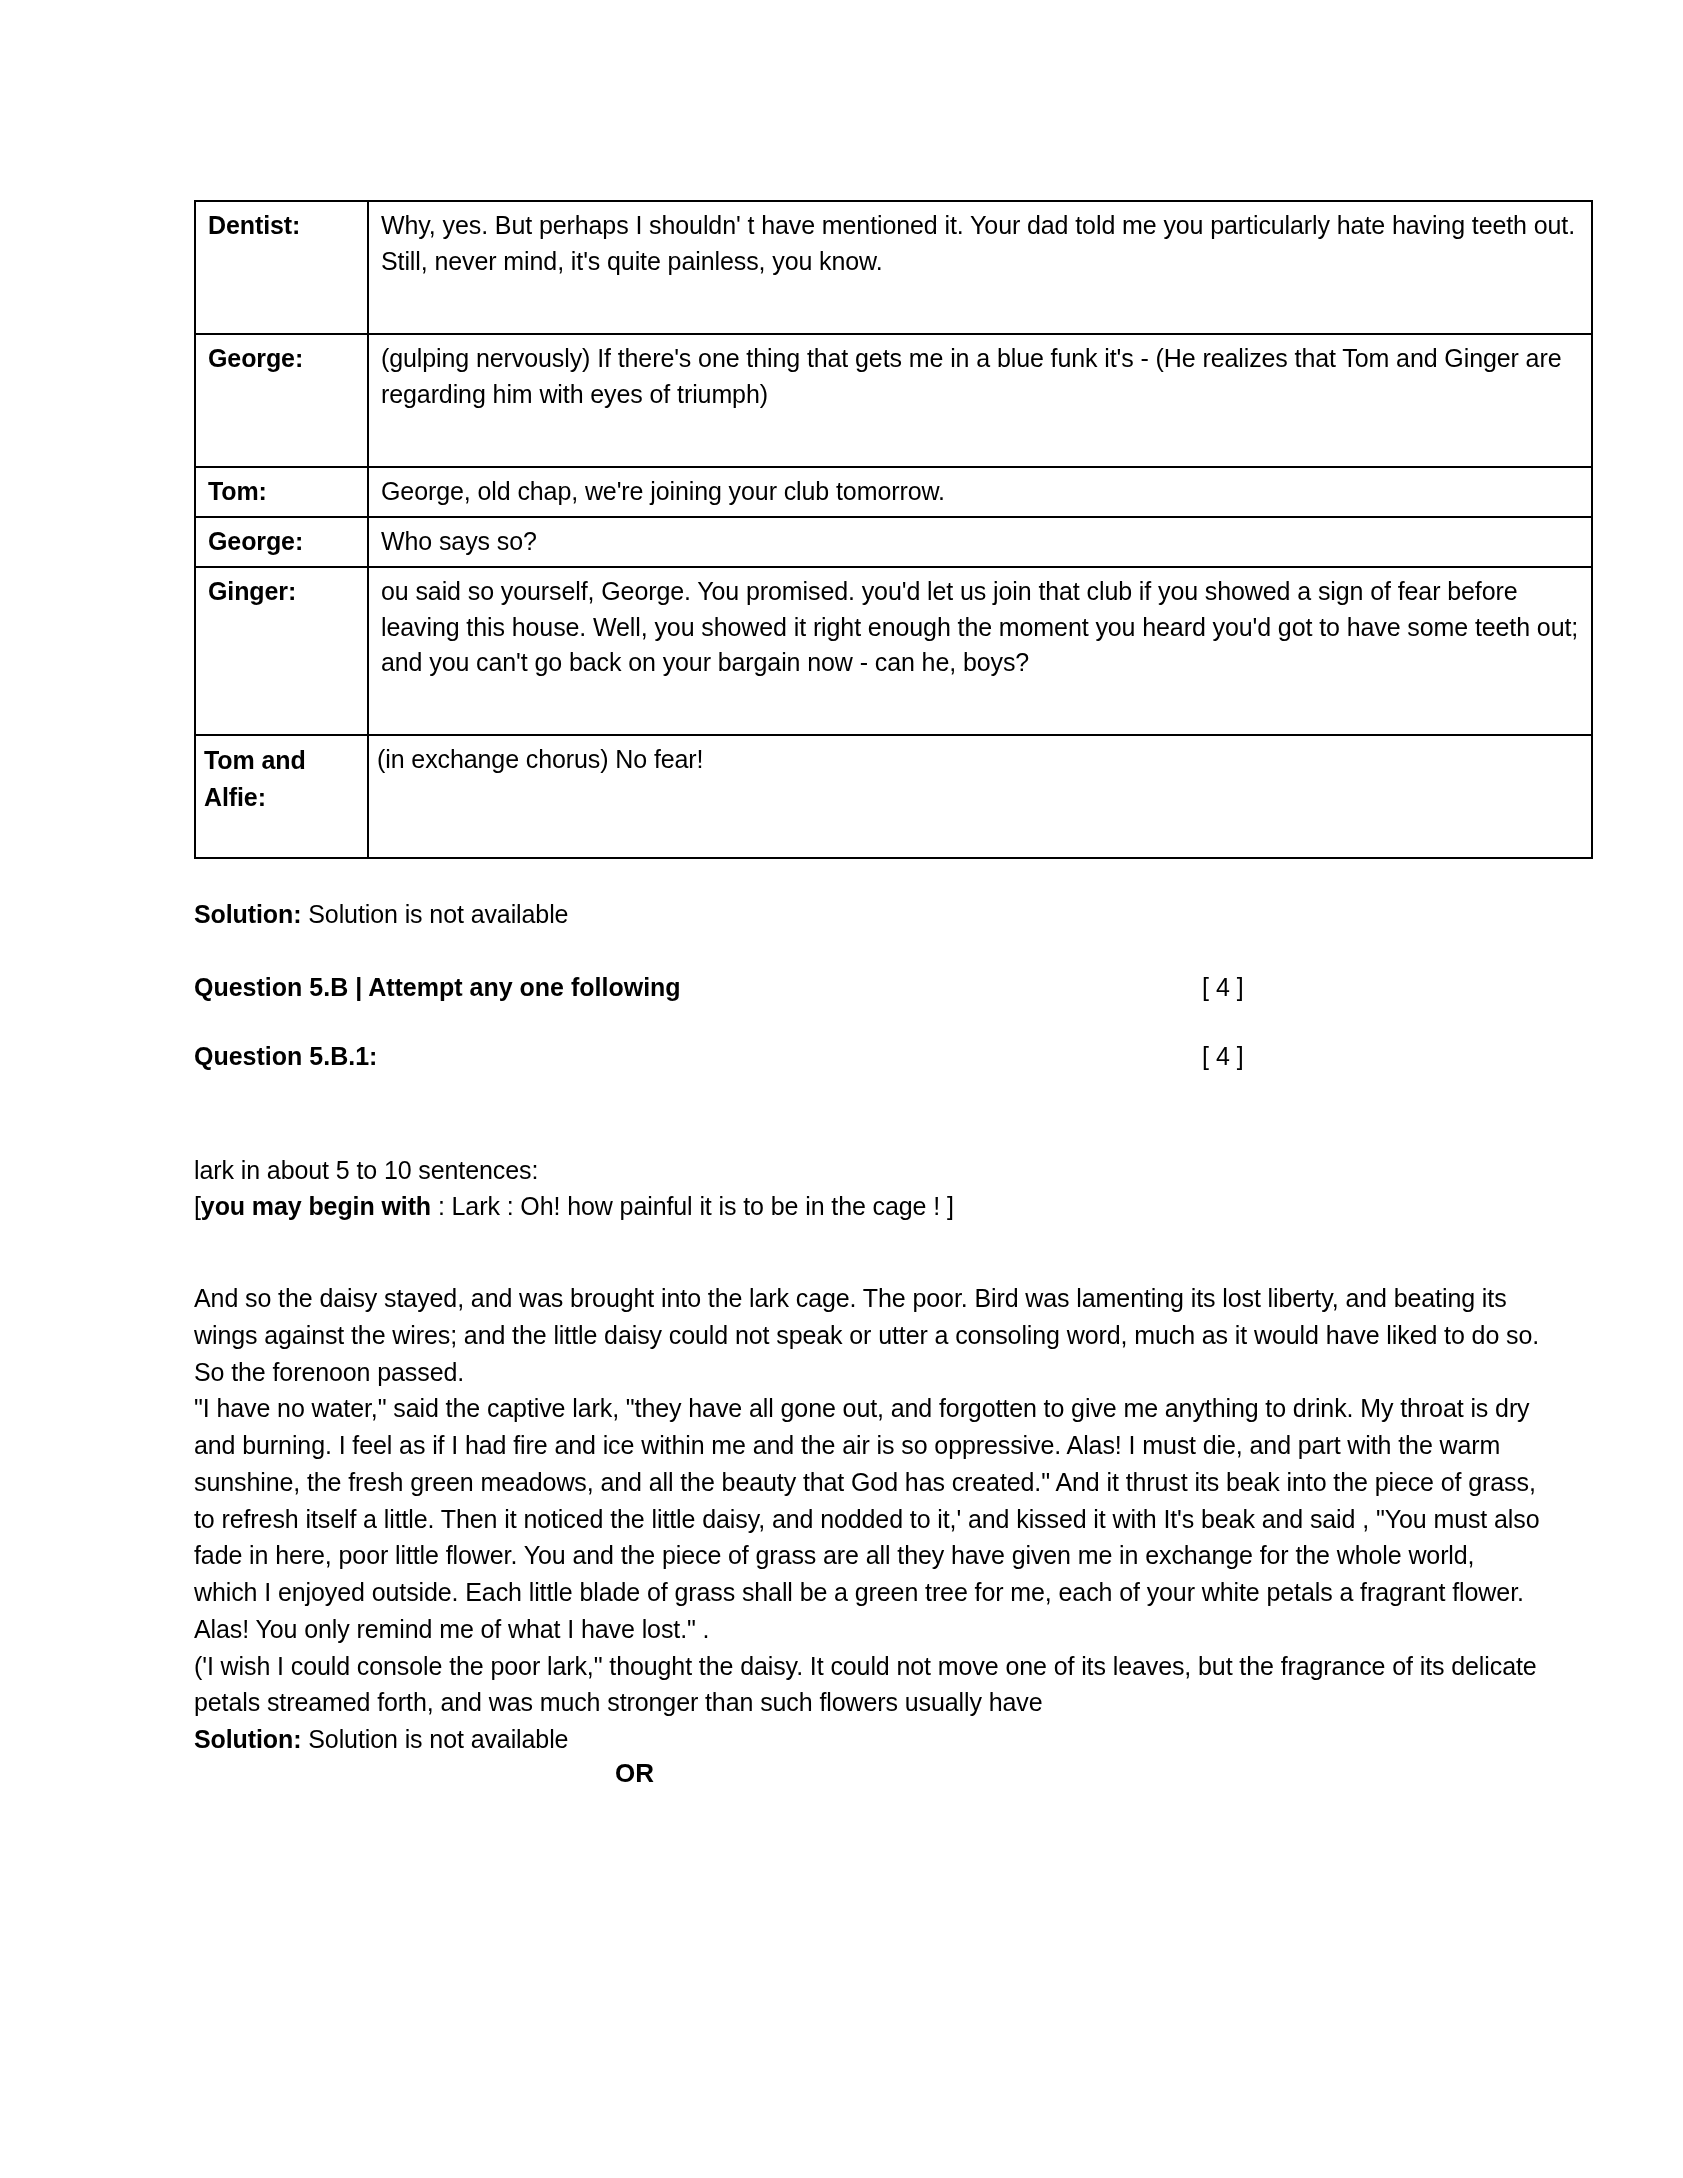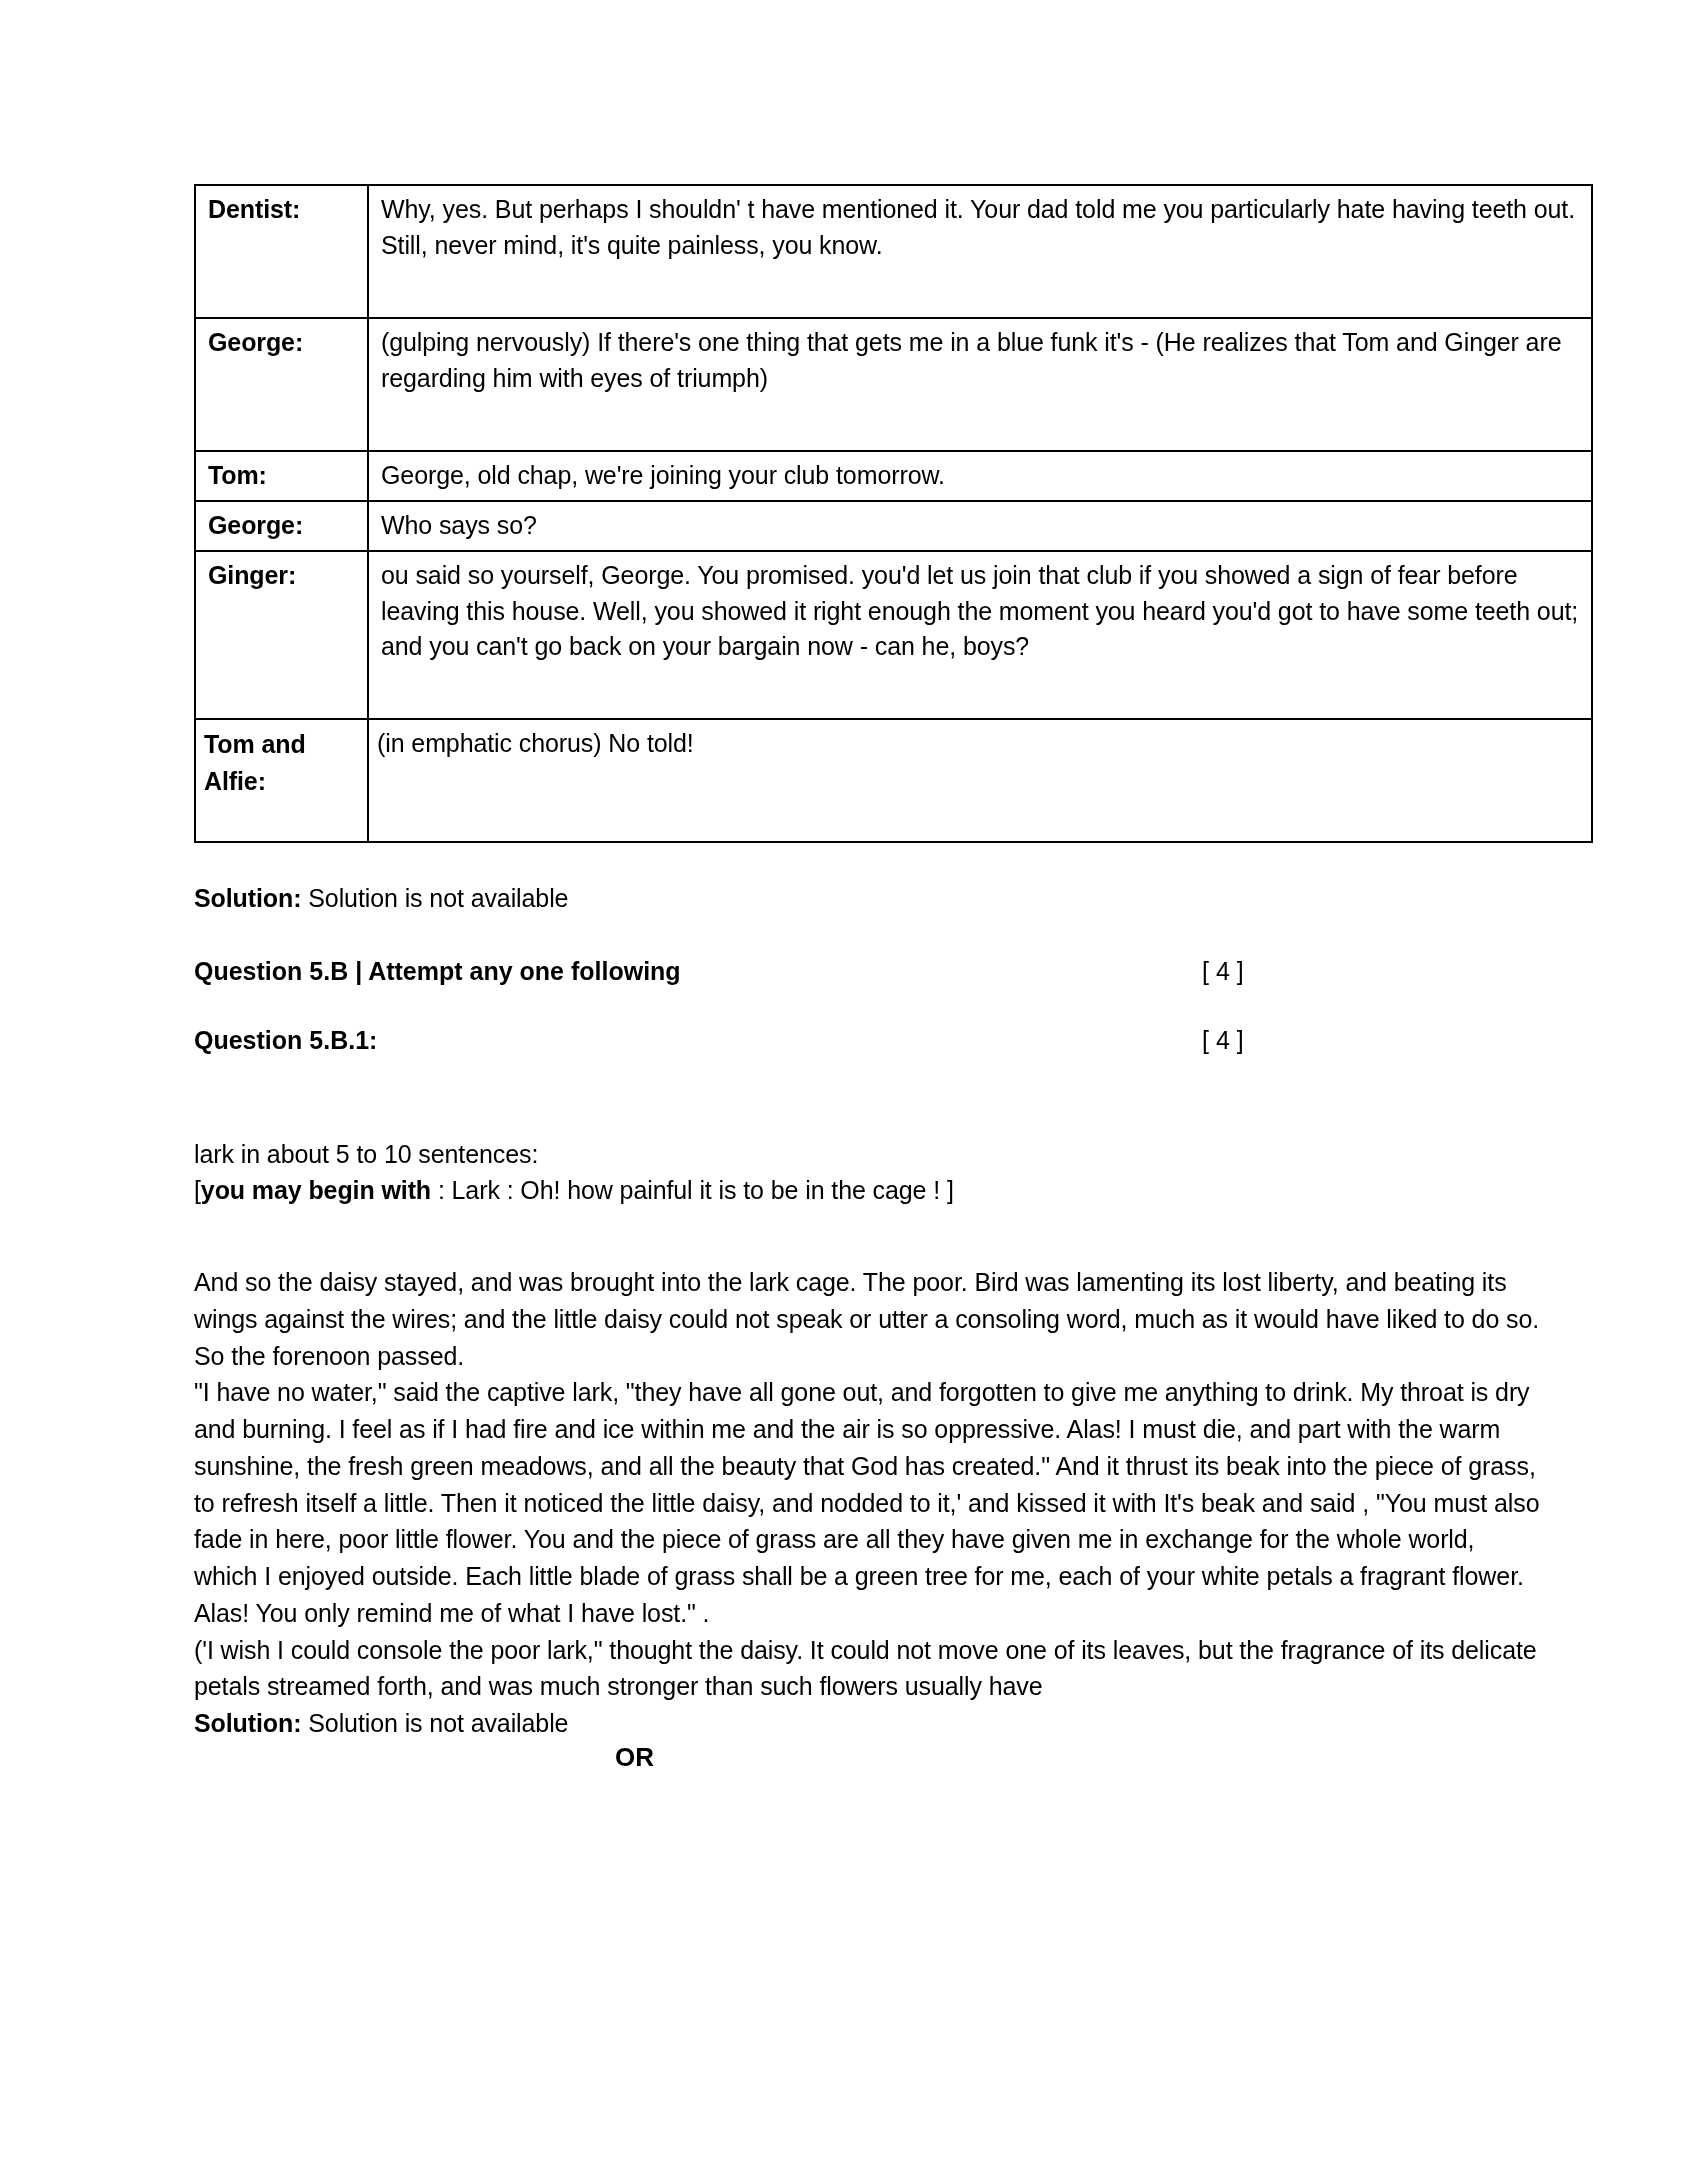--- a/index.html
+++ b/index.html
@@ -27,21 +27,21 @@
     left: 194px;
     top: 184px;
     width: 1348px;
   }
 
   
   table.dialogue {
     border-collapse: collapse;
     width: 1348px;
     table-layout: fixed;
-    margin: 0 0 0 0;
+    margin: 16px 0 0 0;
   }
   table.dialogue td {
     border: 2px solid #000000;
     padding: 6px 10px 6px 12px;
     vertical-align: top;
     font-size: 25px;
     line-height: 1.42;
     letter-spacing: -0.1px;
   }
   td.speaker {
@@ -121,21 +121,21 @@
         <tr class="r-george2">
           <td class="speaker">George:</td>
           <td class="line">Who says so?</td>
         </tr>
         <tr class="r-ginger">
           <td class="speaker">Ginger:</td>
           <td class="line">ou said so yourself, George. You promised. you'd let us join that club if you showed a sign of fear before leaving this house. Well, you showed it right enough the moment you heard you'd got to have some teeth out; and you can't go back on your bargain now - can he, boys?</td>
         </tr>
         <tr class="r-chorus">
           <td class="speaker">Tom and Alfie:</td>
-          <td class="line">(in emphatic chorus) No told!</td>
+          <td class="line">(in exchange chorus) No fear!</td>
         </tr>
       </tbody>
     </table>
 
     <p class="para sol-1"><span class="bold">Solution:</span><span> Solution is not available</span></p>
 
     <div class="q-head-wrap">
       <div class="q-head">
         <span class="q-label">Question 5.B | Attempt any one following</span>
         <span class="q-marks">[ 4 ]</span>

